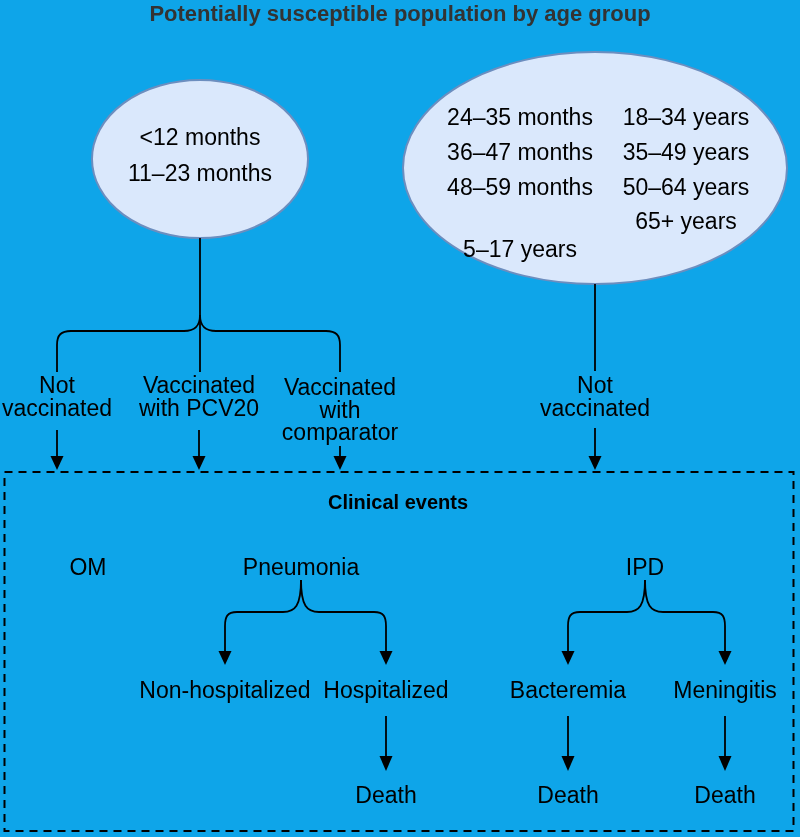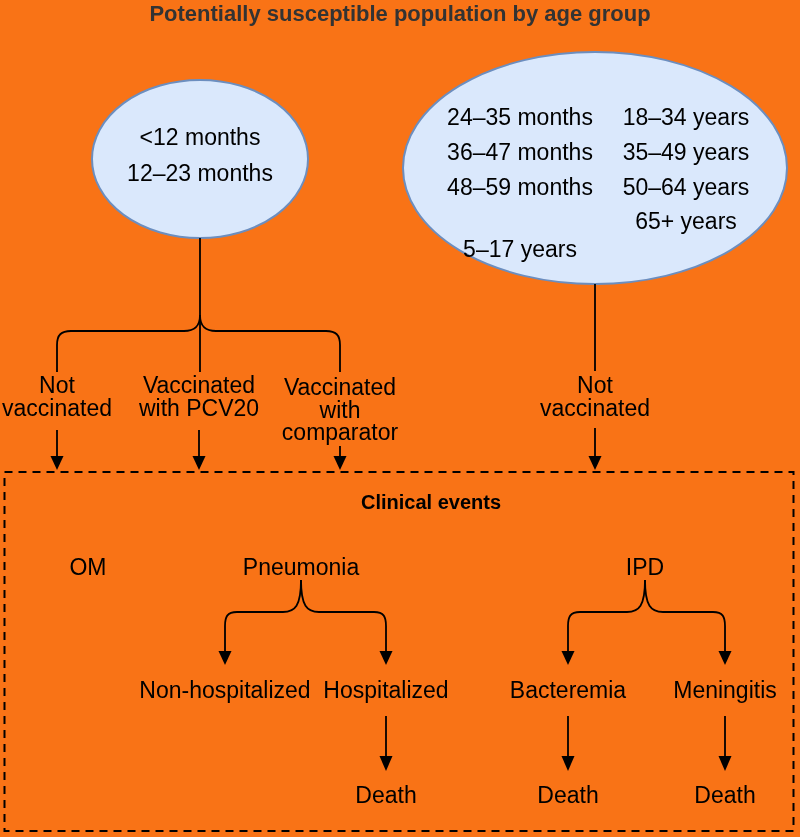--- a/index.html
+++ b/index.html
@@ -1,20 +1,20 @@
 <!DOCTYPE html>
 <html style="--line-color: #000000; --text-color: #000000; --title-color: #333333;"><head>
 <meta charset="utf-8">
 <style>
   html, body { margin: 0; padding: 0; background: #ffffff; }
   .canvas {
     position: relative;
     width: 800px;
     height: 837px;
-    background: #f97316;
+    background: #0ea5e9;
     font-family: "Liberation Sans", sans-serif;
     overflow: hidden;
   }
   .canvas svg { position: absolute; left: 0; top: 0; }
   .label {
     position: absolute;
     transform: translate(-50%, -50%);
     white-space: pre-line;
     text-align: center;
     font-size: 23px;
@@ -105,21 +105,21 @@
     </g>
     <g>
       <path class="conn" d="M 725,716 L 725,757"></path>
       <polygon class="head" points="718.5,756 731.5,756 725,771"></polygon>
     </g>
   </svg>
 
   <div class="label title" style="left:400px; top:14px;">Potentially susceptible population by age group</div>
 
   <div class="label nowrap" style="left:200px; top:137px;">&lt;12 months</div>
-  <div class="label nowrap" style="left:200px; top:173px;">12–23 months</div>
+  <div class="label nowrap" style="left:200px; top:173px;">11–23 months</div>
 
   <div class="label nowrap" style="left:520px; top:117px;">24–35 months</div>
   <div class="label nowrap" style="left:520px; top:152px;">36–47 months</div>
   <div class="label nowrap" style="left:520px; top:187px;">48–59 months</div>
   <div class="label nowrap" style="left:520px; top:221px;margin-top:28px;">5–17 years</div>
 
   <div class="label nowrap" style="left:686px; top:117px;">18–34 years</div>
   <div class="label nowrap" style="left:686px; top:152px;">35–49 years</div>
   <div class="label nowrap" style="left:686px; top:187px;">50–64 years</div>
   <div class="label nowrap" style="left:686px; top:221px;">65+ years</div>
@@ -127,21 +127,21 @@
   <div class="label" style="left:57px; top:396px;">Not
 vaccinated</div>
   <div class="label" style="left:199px; top:396px;">Vaccinated
 with PCV20</div>
   <div class="label" style="left:340px; top:410px;">Vaccinated
 with
 comparator</div>
   <div class="label" style="left:595px; top:396px;">Not
 vaccinated</div>
 
-  <div class="label box-title" style="left:398px; top:502px;margin-left:33px;">Clinical events</div>
+  <div class="label box-title" style="left:398px; top:502px;">Clinical events</div>
 
   <div class="label nowrap" style="left:68px; top:567px;margin-left:20px;">OM</div>
   <div class="label nowrap" style="left:301px; top:567px;">Pneumonia</div>
   <div class="label nowrap" style="left:645px; top:567px;">IPD</div>
 
   <div class="label nowrap" style="left:225px; top:690px;">Non-hospitalized</div>
   <div class="label nowrap" style="left:386px; top:690px;">Hospitalized</div>
   <div class="label nowrap" style="left:568px; top:690px;">Bacteremia</div>
   <div class="label nowrap" style="left:725px; top:690px;">Meningitis</div>
 

